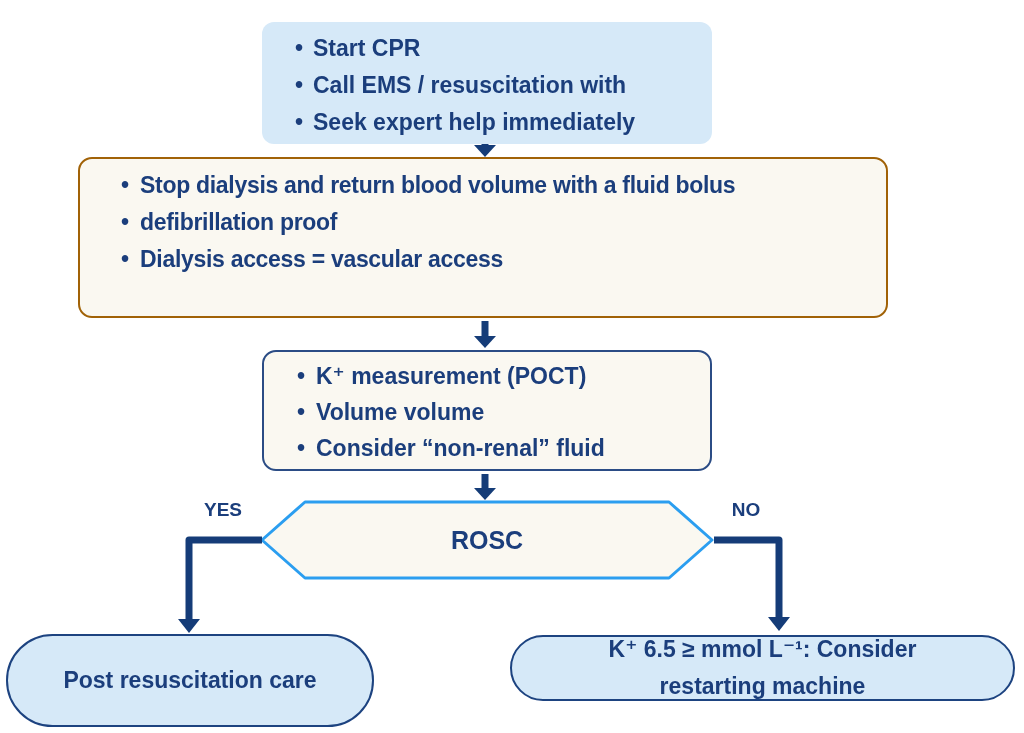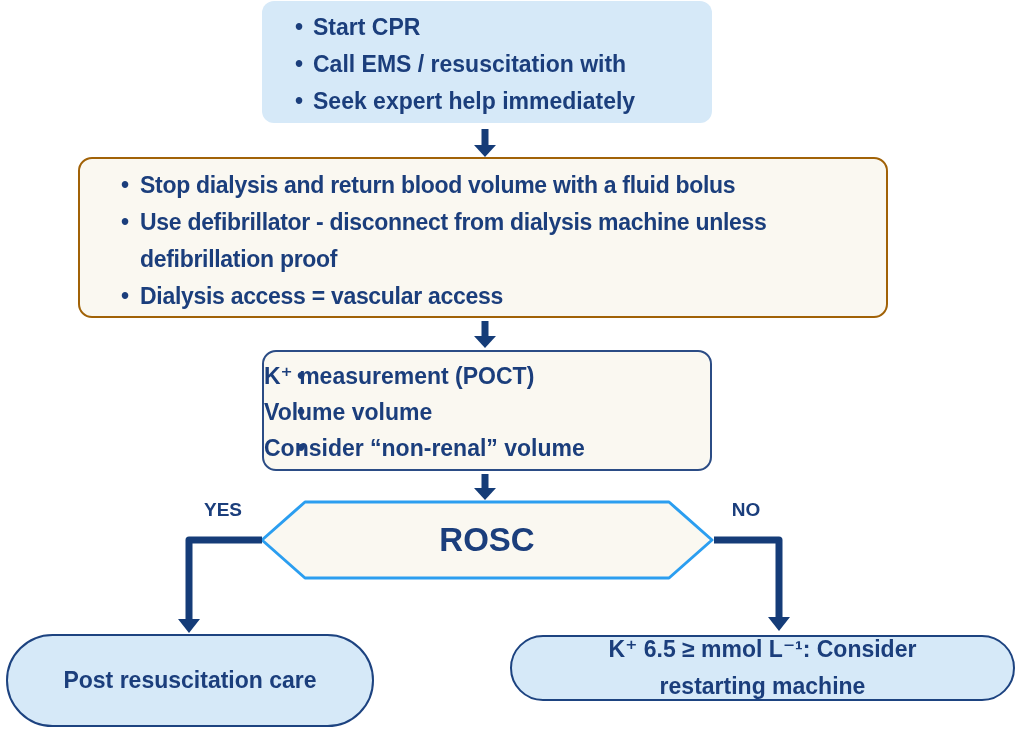--- a/index.html
+++ b/index.html
@@ -36,21 +36,21 @@
   .box li {
     position: relative;
   }
   .box li > div { white-space: nowrap; }
   .box li::before {
     content: "\2022";
     position: absolute;
     top: 0;
   }
   .box-start {
-    left: 262px; top: 1px;
+    left: 262px; top: 22px;
     width: 450px; height: 122px;
     background: #d6e9f8;
     border-radius: 12px;
     padding-top: 8px;
   }
   .box-start li { padding-left: 51px; line-height: 37px; }
   .box-start li::before { left: 33px; }
   .box-actions {
     left: 78px; top: 157px;
     width: 810px; height: 161px;
@@ -62,38 +62,38 @@
   .box-actions li { padding-left: 60px; line-height: 37px; letter-spacing: -0.3px; }
   .box-actions li::before { left: 41px; }
   .box-assess {
     left: 262px; top: 350px;
     width: 450px; height: 121px;
     background: #faf8f1;
     border: 2px solid #2b4c85;
     border-radius: 14px;
     padding-top: 6px;
   }
-  .box-assess li { line-height: 36px; }
+  .box-assess li { padding-left: 52px; line-height: 36px; }
   .box-assess li::before { left: 33px; }
   .branch-label {
     position: absolute;
     font-size: 19px;
     text-align: center;
     width: 66px;
   }
   .branch-yes { left: 190px; top: 499px; }
   .branch-no  { left: 713px; top: 499px; }
   .hex-label {
     position: absolute;
     left: 262px; top: 502px;
     width: 450px; height: 76px;
     display: flex;
     align-items: center;
     justify-content: center;
-    font-size: 33px;
+    font-size: 25px;
   }
   .pill {
     position: absolute;
     box-sizing: border-box;
     display: flex;
     flex-direction: column;
     align-items: center;
     justify-content: center;
     background: #d6e9f8;
     border: 2px solid #1d4380;
@@ -154,39 +154,38 @@
         </li>
       </ul>
   </div>
 
   <div class="box box-actions">
     <ul>
         <li>
           <div>Stop dialysis and return blood volume with a fluid bolus</div>
         </li>
         <li>
-          <div>Use defibrillator - disconnect from dialysis machine unless</div>
           <div>defibrillation proof</div>
         </li>
         <li>
           <div>Dialysis access = vascular access</div>
         </li>
       </ul>
   </div>
 
   <div class="box box-assess">
     <ul>
         <li>
           <div>K⁺ measurement (POCT)</div>
         </li>
         <li>
           <div>Volume volume</div>
         </li>
         <li>
-          <div>Consider “non-renal” volume</div>
+          <div>Consider “non-renal” fluid</div>
         </li>
       </ul>
   </div>
 
   <div class="branch-label branch-yes">YES</div>
   <div class="branch-label branch-no">NO</div>
 
   <div class="hex-label">ROSC</div>
 
   <div class="pill pill-left">

